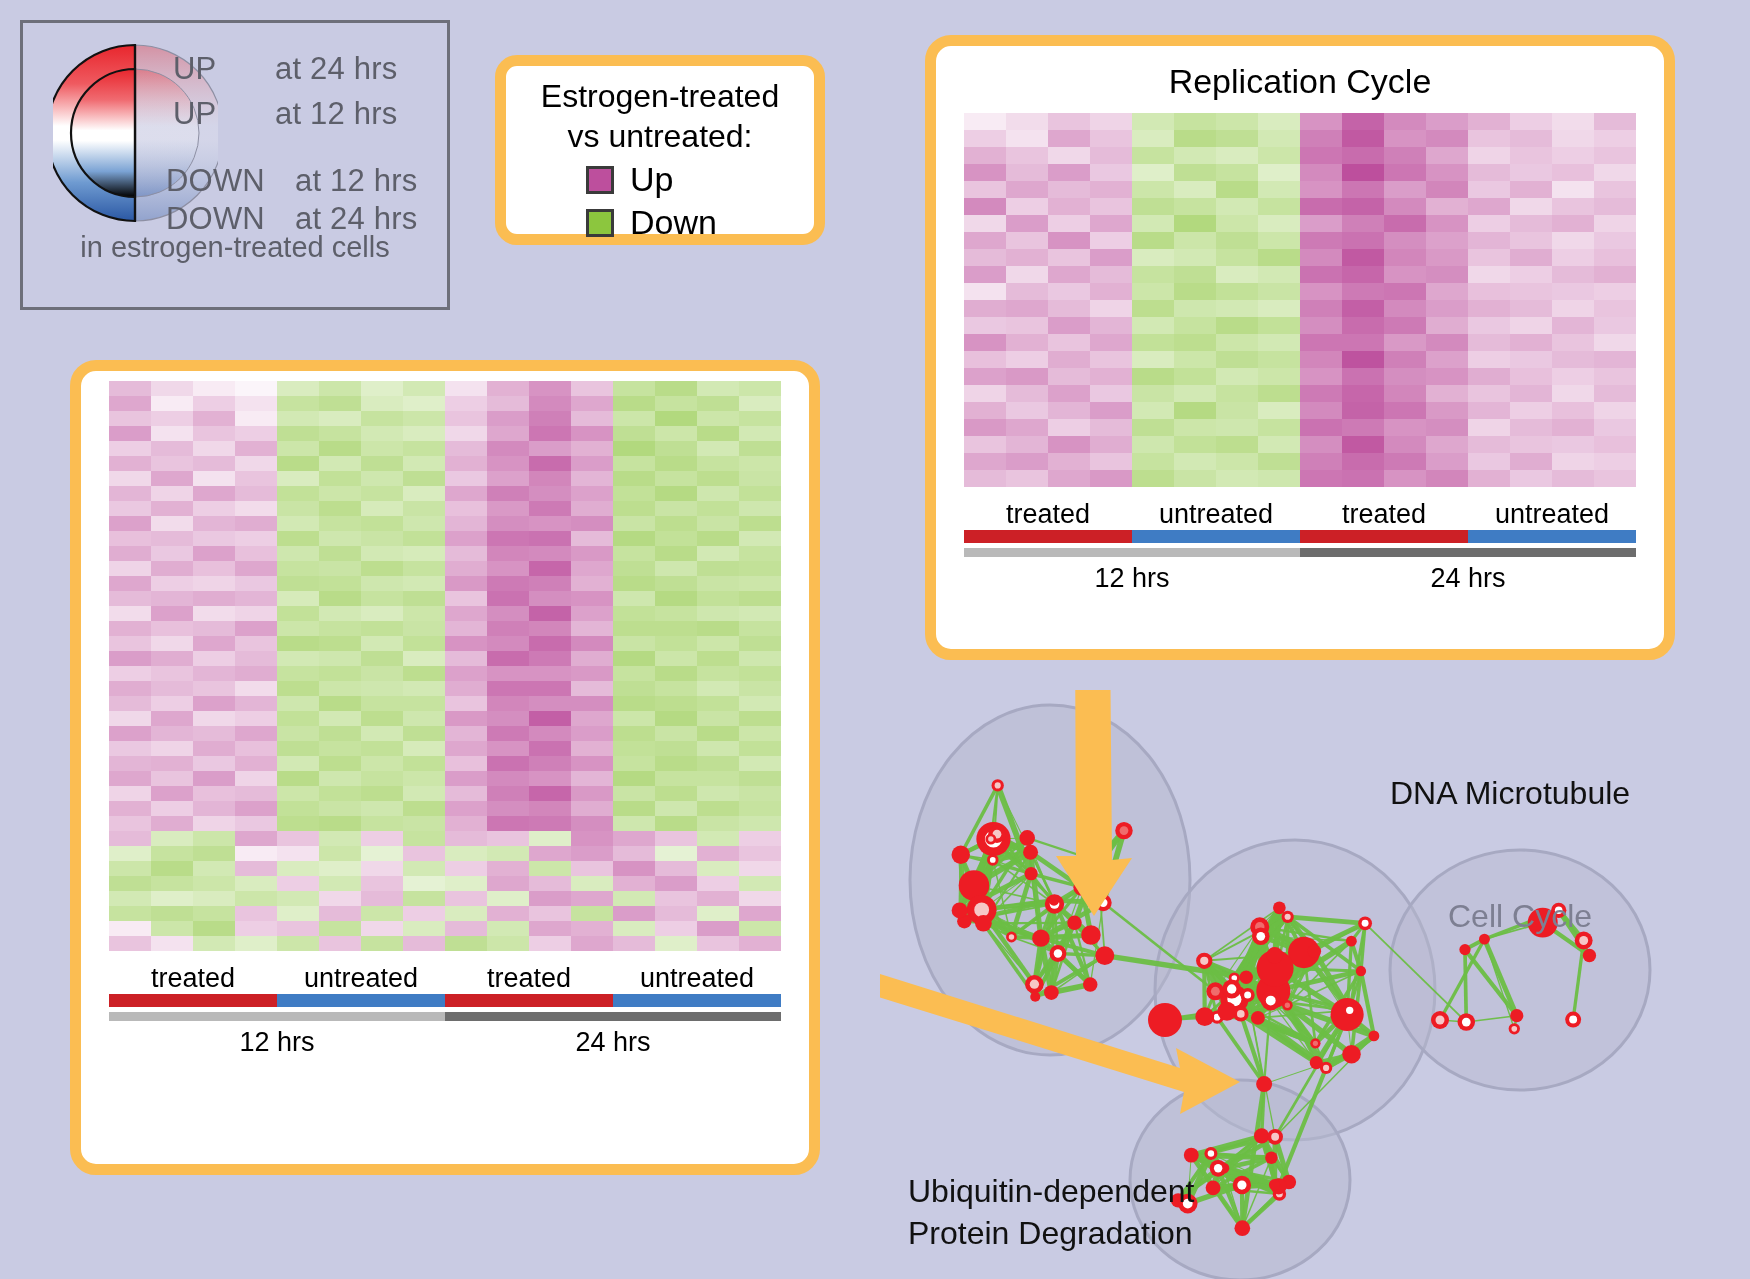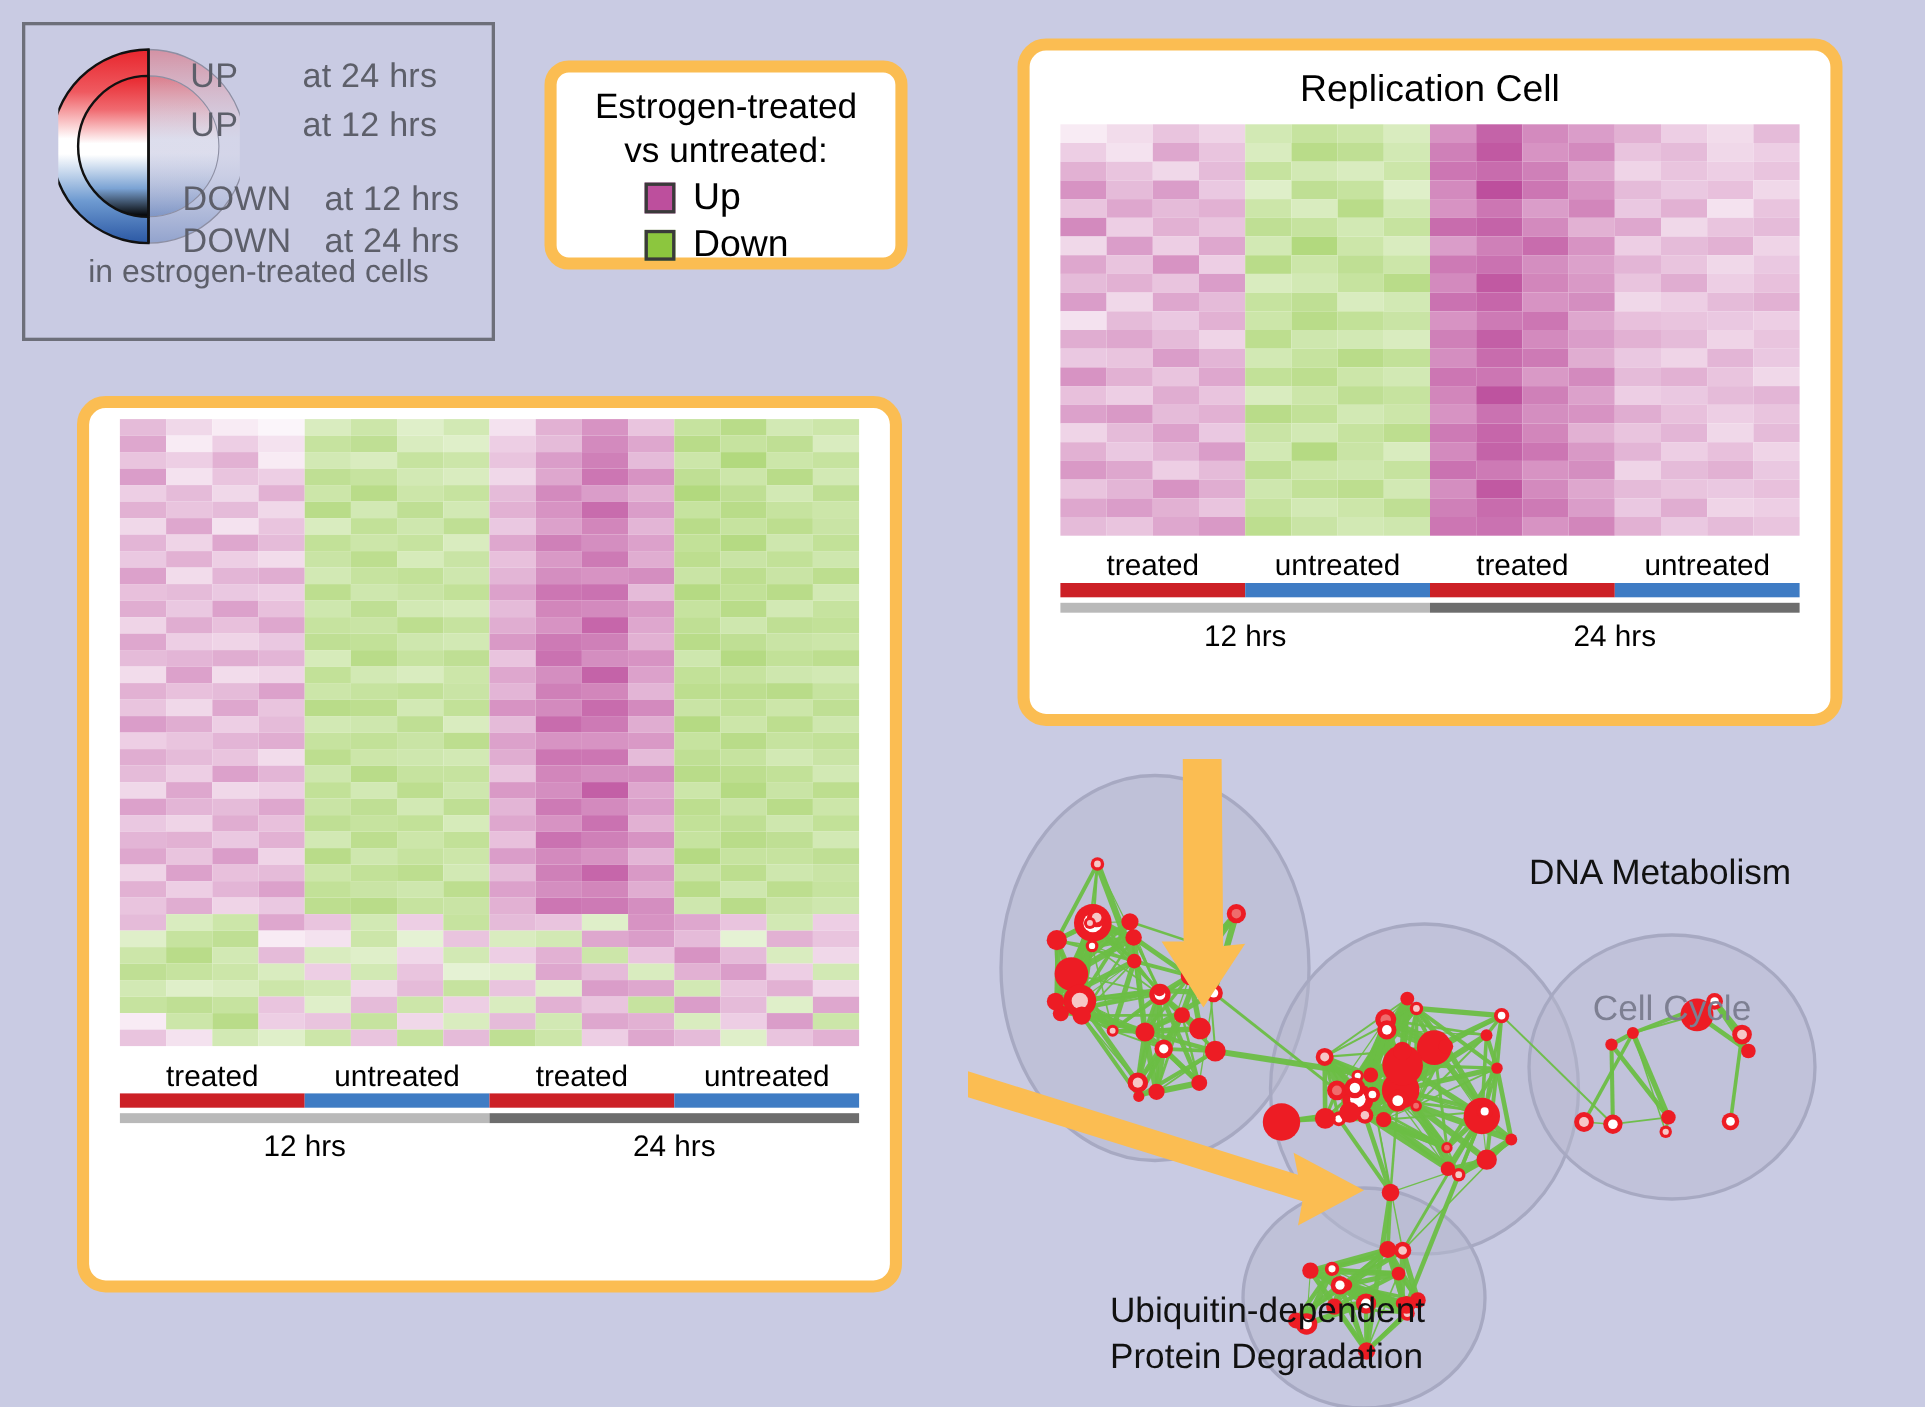--- a/index.html
+++ b/index.html
@@ -131,21 +131,21 @@
       <span class="swatch sw-up"></span>
       <span class="ud-label">Up</span>
     </div>
     <div class="ud-row">
       <span class="swatch sw-down"></span>
       <span class="ud-label">Down</span>
     </div>
   </div>
 
   <div class="panel" id="panel-rf">
-    <div class="panel-title" style="margin-top:16px;">Replication Cell</div>
+    <div class="panel-title" style="margin-top:16px;">Replication Cycle</div>
     <div style="padding:12px 28px 0 28px;">
       <div class="heat" id="heat-rf" style="grid-template-columns: repeat(16, 1fr);">
           <div class="cell" style="height: 17px; background: rgb(248, 235, 244);"></div>
           <div class="cell" style="height: 17px; background: rgb(242, 220, 235);"></div>
           <div class="cell" style="height: 17px; background: rgb(233, 196, 222);"></div>
           <div class="cell" style="height: 17px; background: rgb(239, 212, 231);"></div>
           <div class="cell" style="height: 17px; background: rgb(210, 233, 180);"></div>
           <div class="cell" style="height: 17px; background: rgb(198, 227, 159);"></div>
           <div class="cell" style="height: 17px; background: rgb(204, 230, 169);"></div>
           <div class="cell" style="height: 17px; background: rgb(217, 236, 191);"></div>
@@ -1895,17 +1895,17 @@
       </g>
 
     <g>
       <path d="M195 -60 L 230 -60 L 232 170 L 252 168 L 214 226 L 176 166 L 196 166 Z" fill="#fbbd52" transform="translate(0,0)"></path>
     </g>
     <g>
       <path d="M-140 240 L 300 378 L 296 358 L 360 392 L 300 424 L 304 402 L -146 262 Z" fill="#fbbd52"></path>
     </g>
   </svg>
 
-  <div class="net-label net-dark" style="left:1390px;top:775px;">DNA Metabolism</div>
+  <div class="net-label net-dark" style="left:1390px;top:775px;">DNA Microtubule</div>
   <div class="net-label net-grey" style="left:1448px;top:898px;">Cell Cycle</div>
-  <div class="net-label net-dark" style="left:1009px;top:1170px;line-height:42px;">Ubiquitin-dependent
+  <div class="net-label net-dark" style="left:908px;top:1170px;line-height:42px;">Ubiquitin-dependent
 Protein Degradation</div>
 </div>
 
 </body></html>

